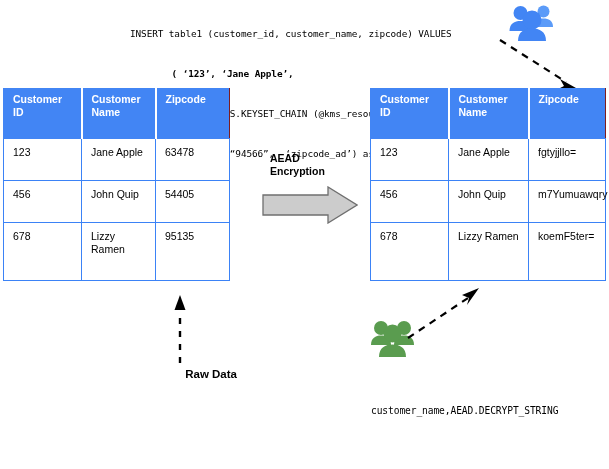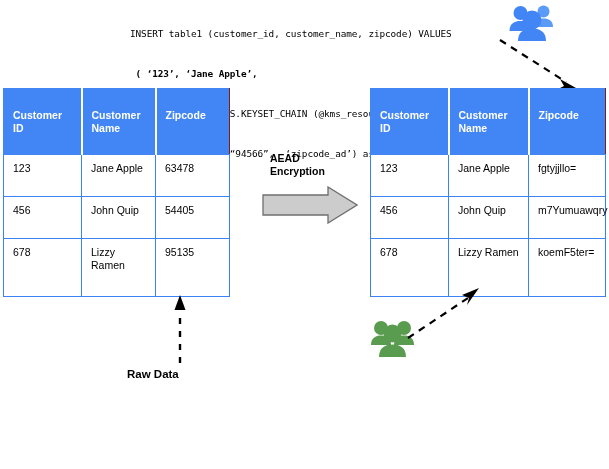--- a/index.html
+++ b/index.html
@@ -22,21 +22,21 @@
     top: 0;
     width: 380px;
     font-family: "DejaVu Sans Mono", monospace;
     font-size: 9.4px;
     line-height: 13.4px;
     color: #000000;
     white-space: pre;
     letter-spacing: -0.1px;
   }
   #insert-sql .ln { display: block; }
-  #insert-sql .b { font-weight: bold; }
+  #insert-sql .b { font-weight: bold; margin-left: 36px; }
 
   
   .data-table {
     position: absolute;
     border-collapse: collapse;
     table-layout: fixed;
     background: #ffffff;
   }
   .data-table th, .data-table td {
     border: 1px solid #3b82f6;
@@ -48,21 +48,21 @@
     color: #000000;
     font-weight: normal;
   }
   .data-table thead th {
     background: #4285F4;
     color: #ffffff;
     font-weight: bold;
     border: 1px solid #4285F4;
     border-right: 2px solid #ffffff;
     height: 38px;
-    padding-top: 20px;
+    padding-top: 4px;
   }
   .data-table thead th:last-child { border-right: 1px solid #7f1d1d; }
   .data-table tbody tr { height: 42px; }
   .data-table tbody tr:last-child { height: 58px; }
 
   #table-raw { left: 3px; top: 88px; width: 226px; }
   #table-raw col.c1 { width: 78px; }
   #table-raw col.c2 { width: 74px; }
   #table-raw col.c3 { width: 74px; }
 
@@ -95,21 +95,21 @@
     left: 168px;
     top: 295px;
     width: 24px;
     height: 70px;
   }
   #raw-data-label {
     position: absolute;
     left: 127px;
     top: 368px;
     width: 110px;
-    text-align: left;
+    text-align: right;
     font-size: 11.5px;
     font-weight: bold;
     color: #000000;
   }
 
   
   .people-icon { position: absolute; }
   #people-blue { left: 508px; top: 2px; width: 46px; height: 40px; }
   #people-green { left: 371px; top: 318px; width: 44px; height: 40px; }
 
@@ -260,17 +260,18 @@
 </span>
 
 <span id="arrow-select-to-table">
   <svg viewBox="0 0 86 56" width="86" height="56" aria-hidden="true">
     <line x1="2" y1="54" x2="62" y2="14" stroke="#000" stroke-width="2.2" stroke-dasharray="7,6"></line>
     <polygon points="73,4 56,11 63,14 61,21" fill="#000"></polygon>
   </svg>
 </span>
 
 <div id="select-sql">
+  <span class="ln">customer_name,AEAD.DECRYPT_STRING</span>
   
   
   
   
 </div>
 
 </body></html>

